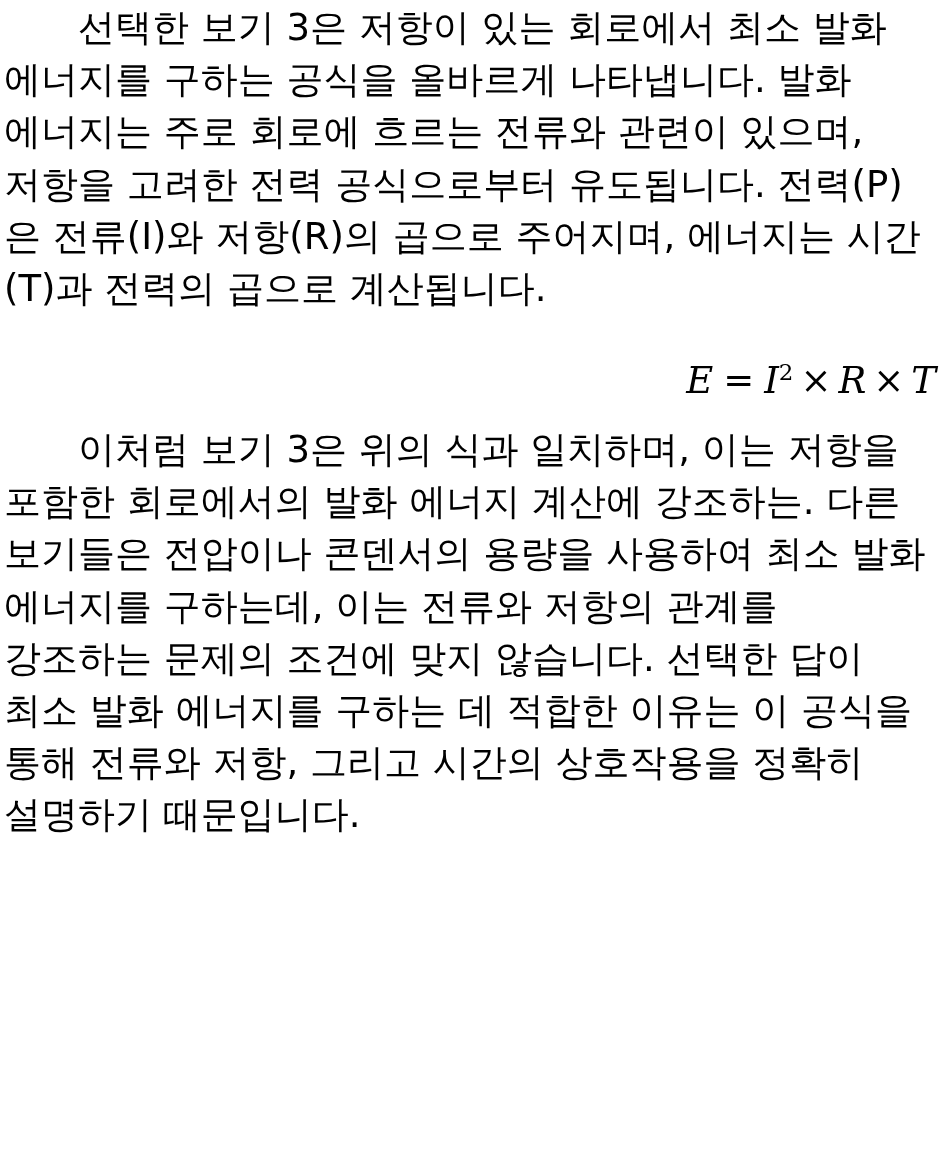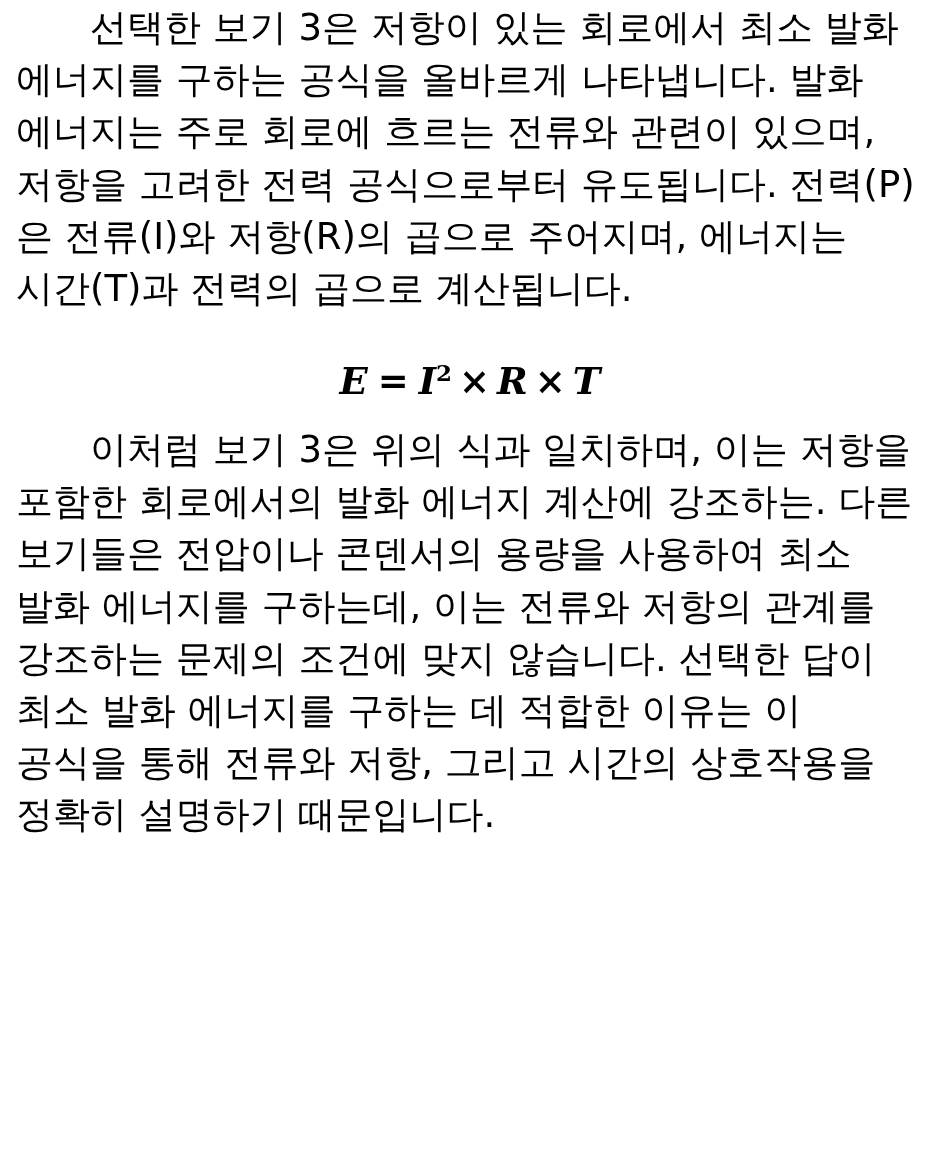--- a/index.html
+++ b/index.html
@@ -11,40 +11,39 @@
     width: 940px;
     height: 1149px;
     font-family: "DejaVu Sans", sans-serif;
     color: #000000;
     overflow: hidden;
   }
   .page {
     width: 940px;
     height: 1149px;
     box-sizing: border-box;
-    padding: 0 16px;
+    padding: 0 4px;
     position: relative;
   }
   .para {
     font-size: 37px;
     line-height: 52.2px;
     letter-spacing: 0px;
     white-space: pre-wrap;
     word-break: keep-all;
     margin: 0;
   }
   .para-1 {
     padding-top: 2px;
   }
   .formula-block {
-    text-align: center;
+    text-align: right;
     margin: 0;
     padding-top: 46px;
     padding-bottom: 22px;
-    font-weight: bold;
   }
   .formula {
     display: inline-block;
     font-family: "DejaVu Serif", serif;
     font-style: italic;
     font-size: 37px;
     line-height: 1.1;
     white-space: nowrap;
   }
   .formula .op {

